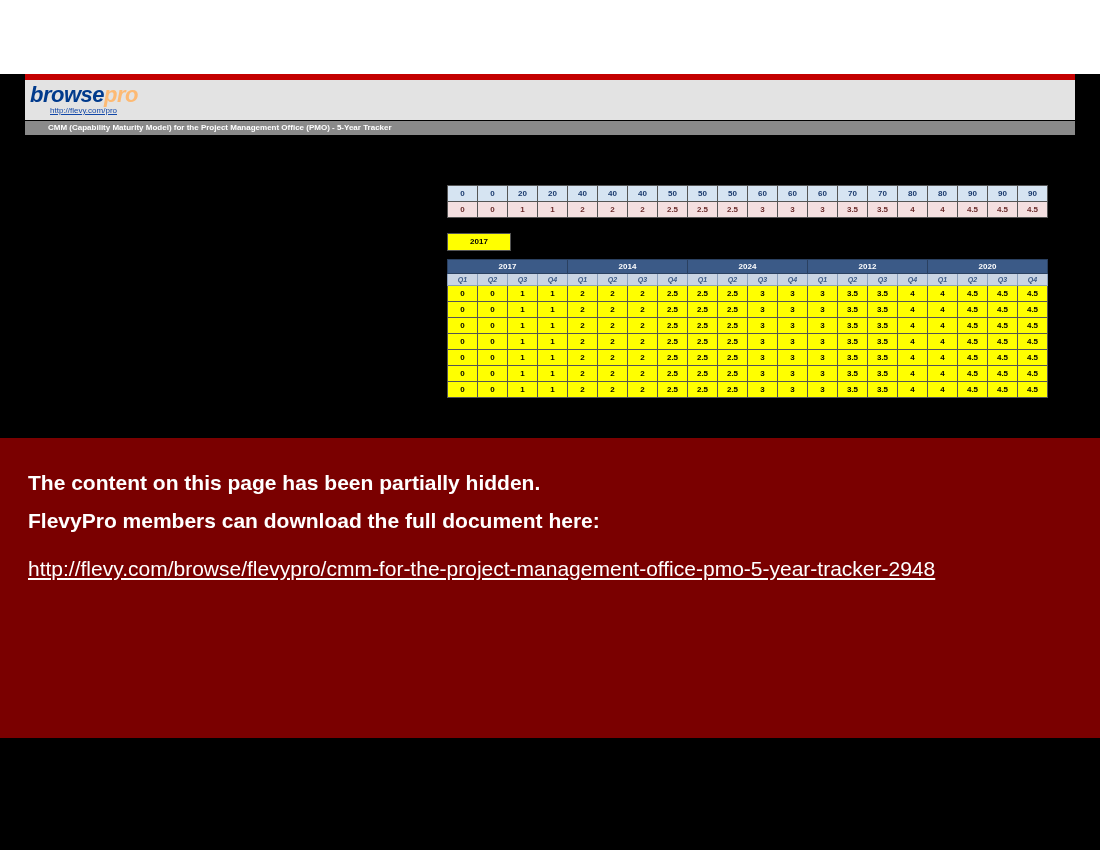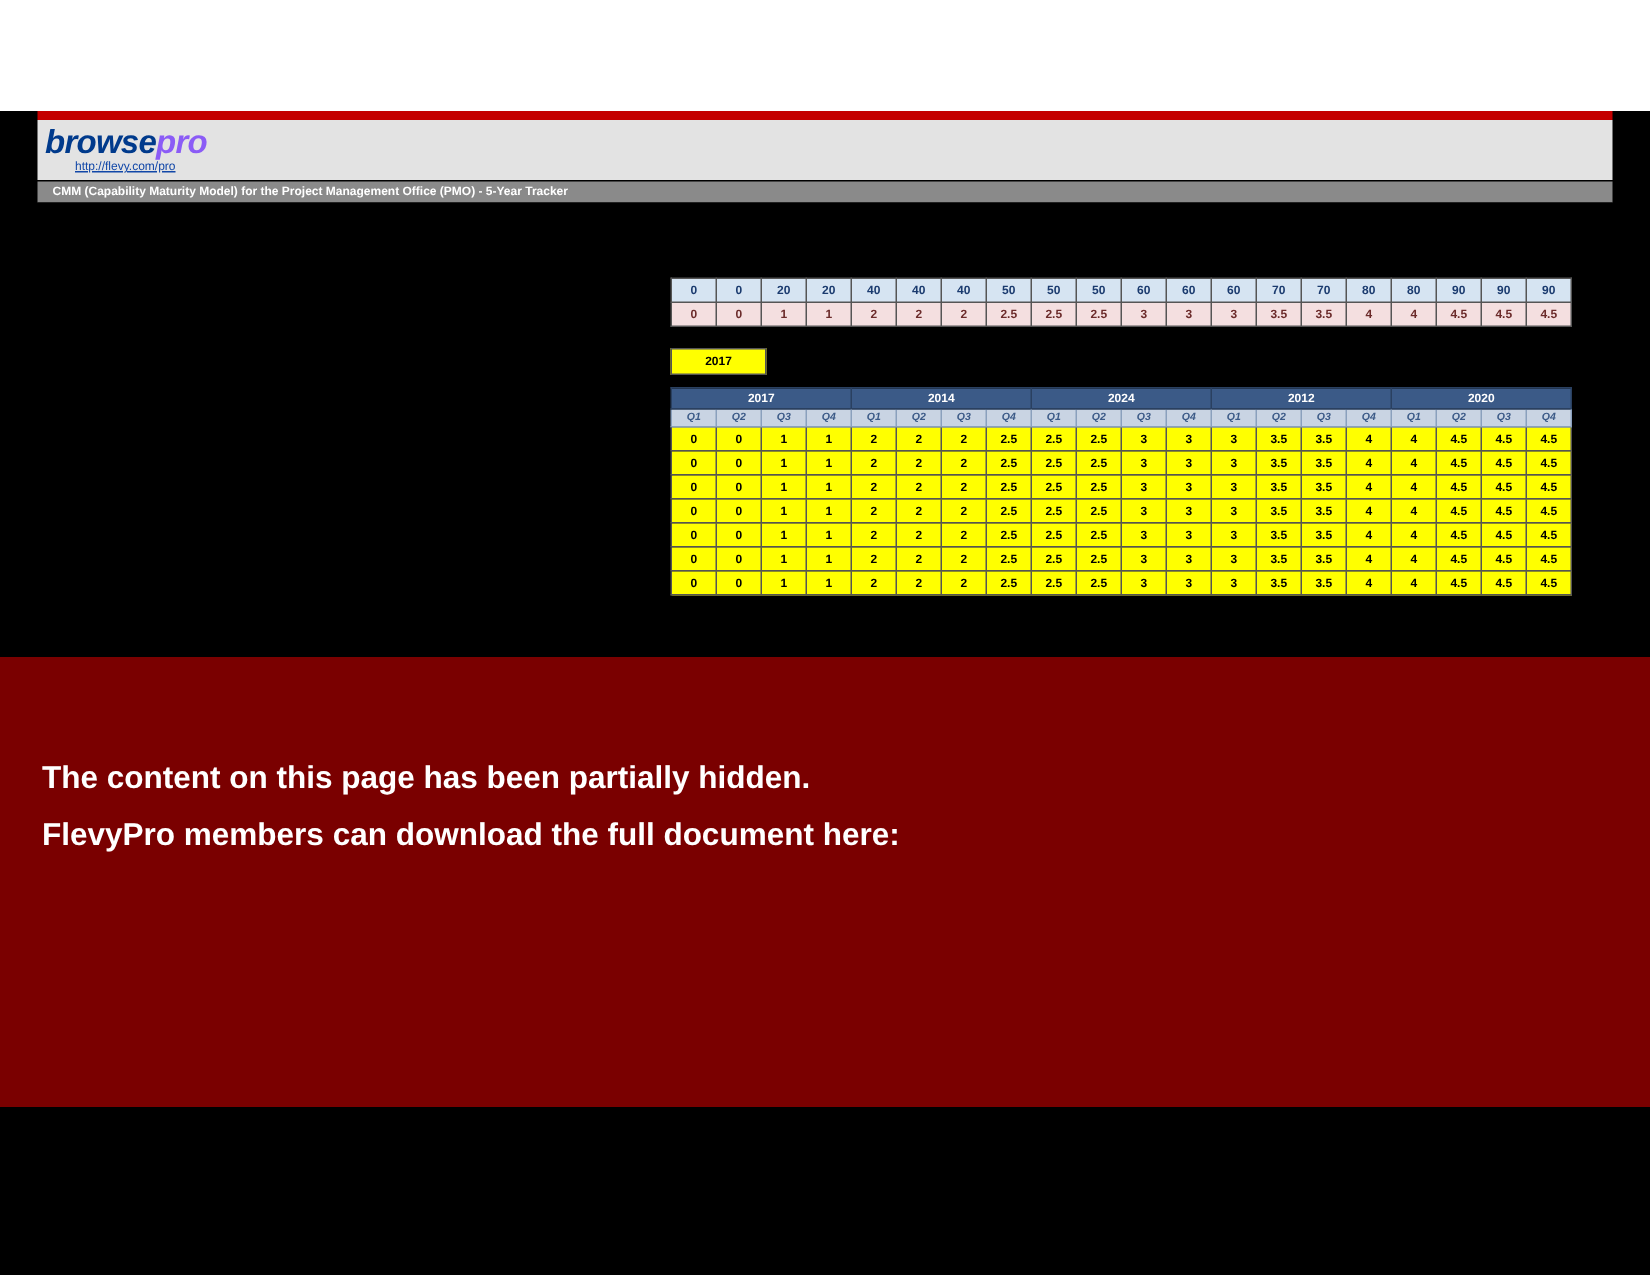--- a/index.html
+++ b/index.html
@@ -42,42 +42,42 @@
     position: absolute;
     left: 30px;
     top: 82px;
     font-family: "Arial Black", Arial, sans-serif;
     font-size: 22px;
     font-style: italic;
     font-weight: 900;
     letter-spacing: -0.5px;
     color: #003a8c;
   }
-  .logo .red { color: #8b5cf6; }
+  .logo .red { color: #fdba74; }
   .logo-link {
     position: absolute;
     left: 30px;
     top: 106px;
     font-size: 8px;
     color: #1147a8;
     text-decoration: underline;
     margin-left: 20px;
   }
   .title-bar {
     position: absolute;
     left: 25px;
     right: 25px;
     top: 121px;
     height: 14px;
     background: #8a8a8a;
     color: #fff;
     font-size: 8px;
     font-weight: bold;
     line-height: 14px;
-    padding-left: 10px;
+    padding-left: 23px;
     box-sizing: border-box;
   }
   .black-gap {
     position: absolute;
     left: 25px; right:25px;
     top: 135px;
     bottom: 0;
     background: #000;
   }
   .data-area {
@@ -136,21 +136,21 @@
     border: 1px solid #8aa0bd;
   }
   .overlay {
     position: absolute;
     left: 0;
     right: 0;
     top: 438px;
     height: 300px;
     background: #7a0000;
     color: #fff;
-    padding: 62px 28px 0 28px;
+    padding: 26px 28px 0 28px;
     box-sizing: border-box;
     font-size: 21px;
     line-height: 1.8;
   }
   .overlay a {
     color: #fff;
     text-decoration: underline;
   }
 </style>
 </head>
@@ -412,14 +412,17 @@
             <td>4.5</td>
             <td>4.5</td>
           </tr>
         </tbody>
     </table>
   </div>
 
   <div class="overlay">
     <div style="font-weight:bold;">The content on this page has been partially hidden.</div>
     <div style="font-weight:bold;">FlevyPro members can download the full document here:</div>
+    <div style="margin-top:10px;">
+      <a href="#">http://flevy.com/browse/flevypro/cmm-for-the-project-management-office-pmo-5-year-tracker-2948</a>
+    </div>
   </div>
 </div>
 
 </body></html>

